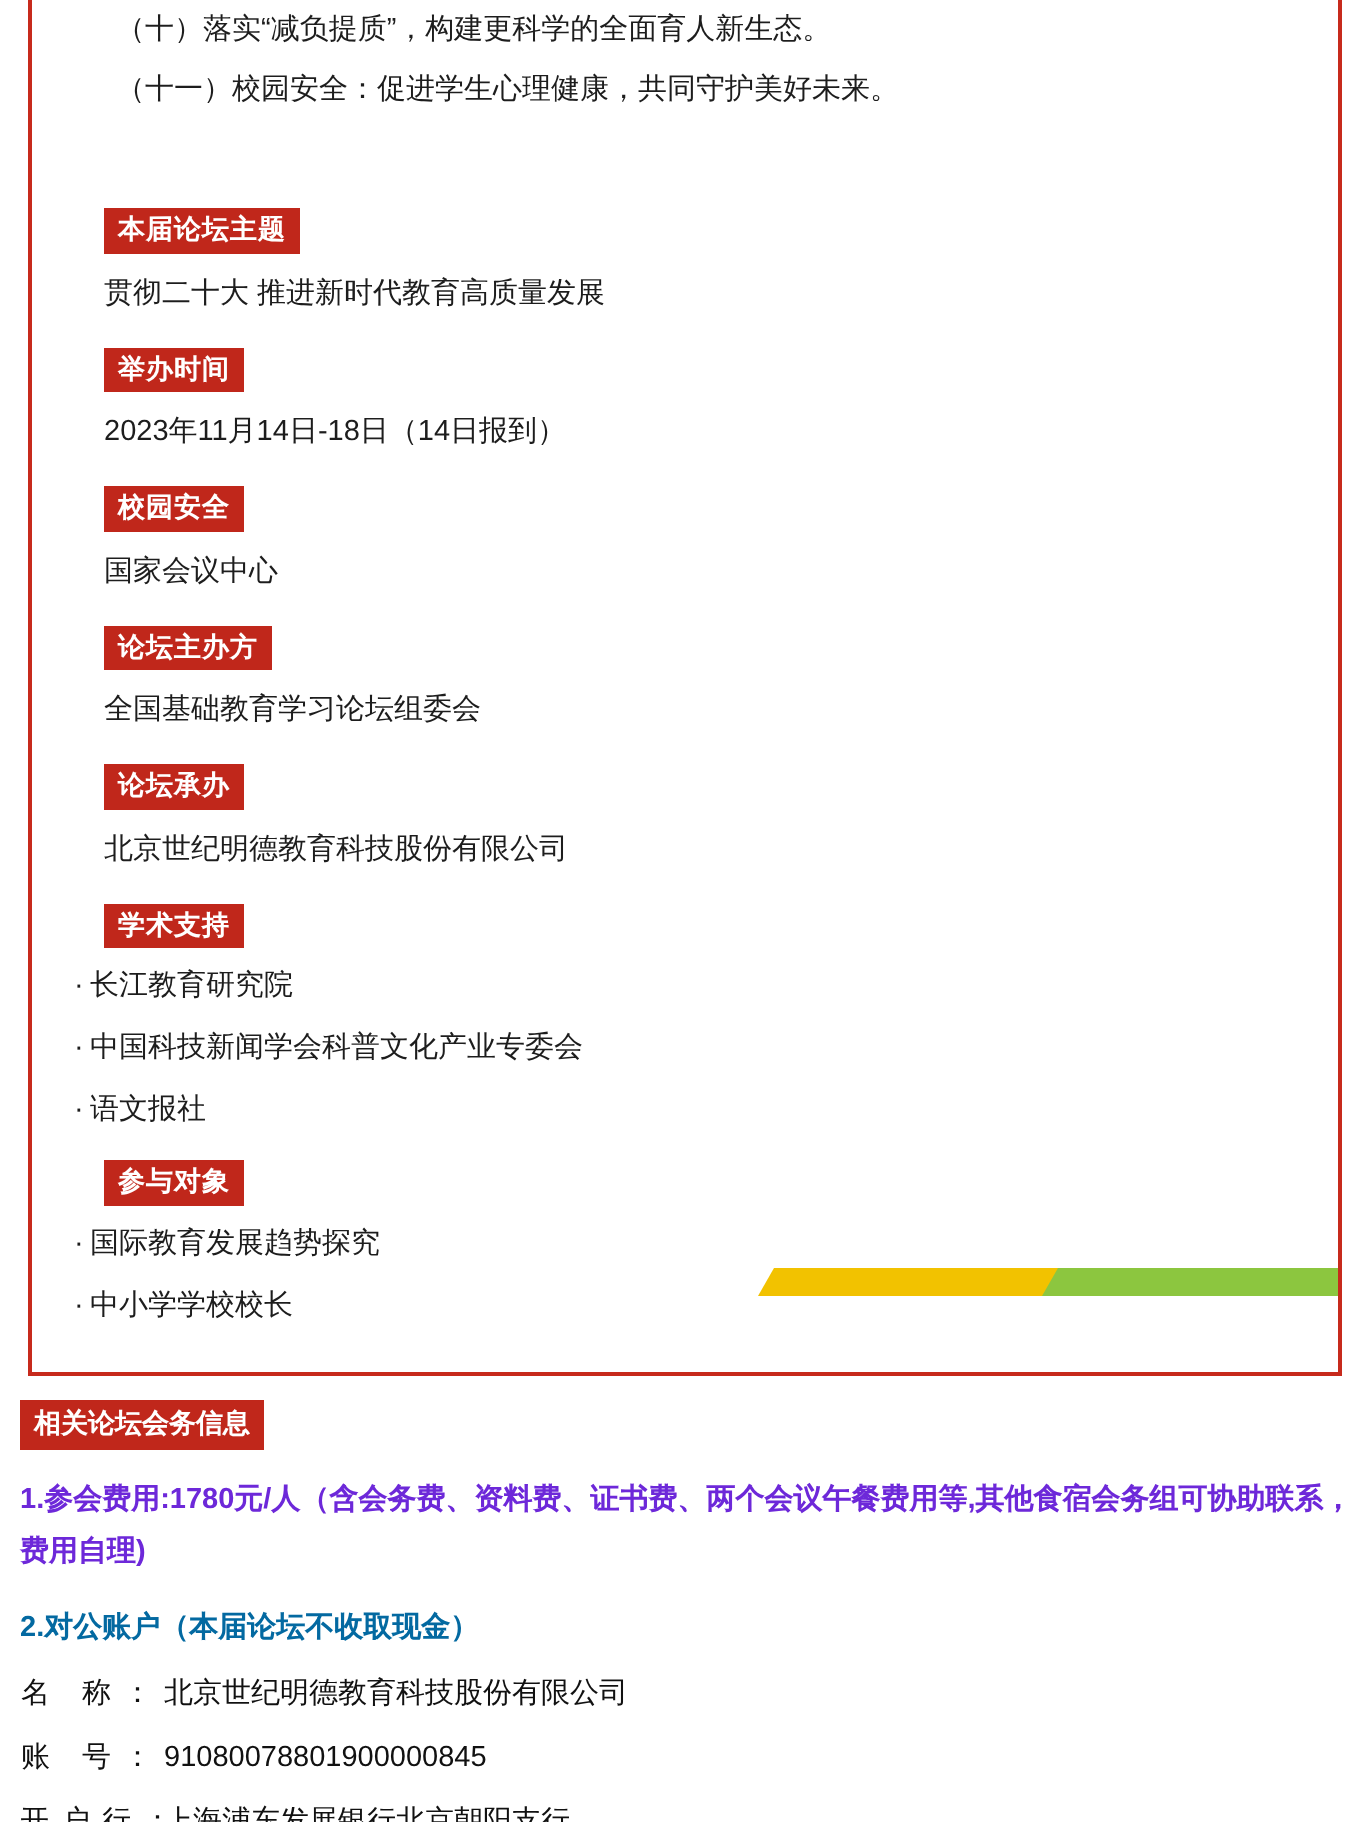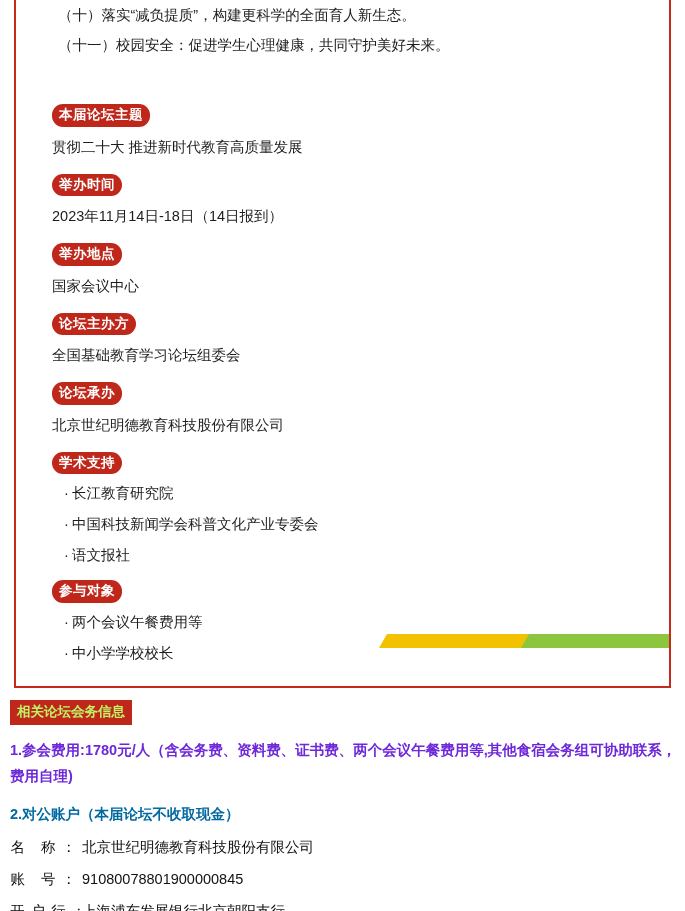--- a/index.html
+++ b/index.html
@@ -57,37 +57,36 @@
   
   .tag {
     display: inline-block;
     background: #c0271b;
     color: #ffffff;
     font-size: 13.5px;
     font-weight: bold;
     line-height: 1;
     padding: 4px 7px 5px 7px;
     letter-spacing: 0.5px;
-    border-radius: 11px;
   }
   .tag-row { margin: 0 0 0 16px; }
 
   .body-line {
     font-size: 14.5px;
     color: #1d1d1d;
     margin: 9px 0 0 16px;
     line-height: 22px;
   }
   .block-gap { height: 16px; }
   .block-gap-sm { height: 13px; }
 
   .bullet-line {
     font-size: 14.5px;
     color: #1d1d1d;
-    margin: 7px 0 0 28px;
+    margin: 7px 0 0 1px;
     line-height: 24px;
   }
   .bullet-line .dot {
     display: inline-block;
     width: 8px;
     color: #1d1d1d;
   }
 
   
   .ribbon {
@@ -101,21 +100,21 @@
   
   .lower {
     position: absolute;
     left: 8px;
     top: 700px;
     width: 670px;
   }
   .lower-tag {
     display: inline-block;
     background: #c0271b;
-    color: #bef264;
+    color: #ffffff;
     font-size: 13.5px;
     font-weight: bold;
     line-height: 1;
     padding: 5px 7px 6px 7px;
     margin-left: 2px;
   }
   .fee-para {
     font-size: 14.5px;
     font-weight: bold;
     color: #6d28d9;
@@ -164,21 +163,21 @@
       <div class="body-line">贯彻二十大  推进新时代教育高质量发展</div>
       <div class="block-gap"></div>
 
       <div class="tag-row">
         <span class="tag">举办时间</span>
       </div>
       <div class="body-line">2023年11月14日-18日（14日报到）</div>
       <div class="block-gap"></div>
 
       <div class="tag-row">
-        <span class="tag">举办地点</span>
+        <span class="tag">校园安全</span>
       </div>
       <div class="body-line">国家会议中心</div>
       <div class="block-gap"></div>
 
       <div class="tag-row">
         <span class="tag">论坛主办方</span>
       </div>
       <div class="body-line">全国基础教育学习论坛组委会</div>
       <div class="block-gap"></div>
 
@@ -192,21 +191,21 @@
         <span class="tag">学术支持</span>
       </div>
       <div class="bullet-line"><span class="dot">·</span><span>长江教育研究院</span></div>
       <div class="bullet-line"><span class="dot">·</span><span>中国科技新闻学会科普文化产业专委会</span></div>
       <div class="bullet-line"><span class="dot">·</span><span>语文报社</span></div>
       <div class="block-gap-sm"></div>
 
       <div class="tag-row">
         <span class="tag">参与对象</span>
       </div>
-      <div class="bullet-line"><span class="dot">·</span><span>两个会议午餐费用等</span></div>
+      <div class="bullet-line"><span class="dot">·</span><span>国际教育发展趋势探究</span></div>
       <div class="bullet-line"><span class="dot">·</span><span>中小学学校校长</span></div>
 
     </div>
 
     <svg class="ribbon" viewBox="0 0 290 14" preserveAspectRatio="none">
       <polygon points="8,0 290,0 290,14 0,14" fill="#f2c200"></polygon>
       <polygon points="150,0 290,0 290,14 142,14" fill="#8cc63f"></polygon>
     </svg>
   </div>
 

